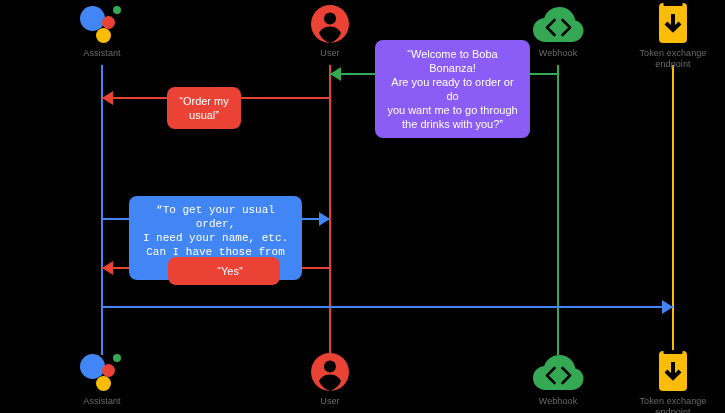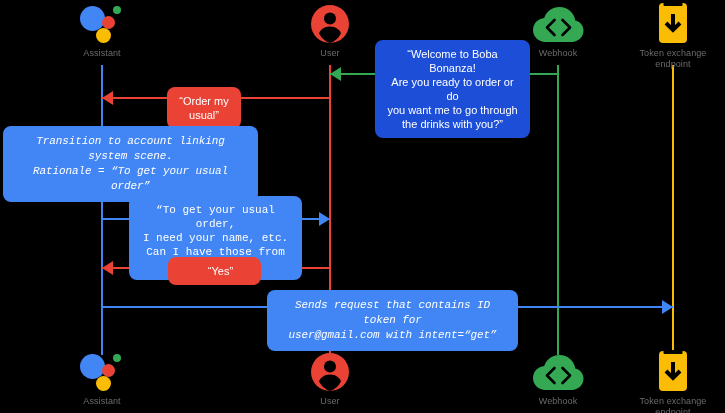--- a/index.html
+++ b/index.html
@@ -93,21 +93,21 @@
   .bubble-code {
     font-family: "Liberation Mono", monospace;
     font-style: italic;
     font-size: 11px;
     line-height: 15px;
     padding: 8px 12px;
     letter-spacing: -0.1px;
   }
   .bubble-red   { background: #EA4335; }
   .bubble-blue  { background: #4285F4; }
-  .bubble-green { background: #1d4ed8; }
+  .bubble-green { background: #8b5cf6; }
 </style>
 </head>
 <body>
 
 <div id="canvas">
 
   <div class="lifeline" style="left:102px; top:65px; height:290px; background:#4285F4;"></div>
   <div class="lifeline" style="left:330px; top:65px; height:290px; background:#EA4335;"></div>
   <div class="lifeline" style="left:558px; top:65px; height:290px; background:#34A853;"></div>
   <div class="lifeline" style="left:673px; top:65px; height:290px; background:#FBBC05;"></div>
@@ -127,31 +127,27 @@
   <div class="hline" style="left:102px; top:306px; width:571px; background:#4285F4;"></div>
   <div class="arrowhead arrow-right" style="left:662px; top:300px; border-left:11px solid #4285F4;"></div>
 
   <div class="bubble bubble-green bubble-speech" style="left:375px; top:40px; width:155px; white-space:pre-line;">“Welcome to Boba Bonanza!
 Are you ready to order or do
 you want me to go through
 the drinks with you?”</div>
 
   <div class="bubble bubble-red bubble-speech" style="left:167px; top:87px; width:74px; white-space:pre-line;">“Order my usual”</div>
 
-  <div class="bubble bubble-blue bubble-code" style="left:3px; top:126px; width:255px; white-space:pre-line;">Transition to account linking system scene.
-Rationale = “To get your usual order”</div>
 
   <div class="bubble bubble-blue bubble-speech" style="left:129px; top:196px; width:173px; white-space:pre-line;font-family:Liberation Mono, monospace;">“To get your usual order,
 I need your name, etc.
 Can I have those from Google?”</div>
 
-  <div class="bubble bubble-red bubble-speech" style="left:168px; top:257px; width:93px; white-space:pre-line;padding-left:24px;">“Yes”</div>
-
-  <div class="bubble bubble-blue bubble-code" style="left:267px; top:290px; width:251px; white-space:pre-line;">Sends request that contains ID token for
-user@gmail.com with intent=“get”</div>
+  <div class="bubble bubble-red bubble-speech" style="left:168px; top:257px; width:112px; white-space:pre-line;padding-left:24px;">“Yes”</div>
+
 
   <div class="actor" style="left:102px; top:2px;">
     <div class="actor-icon">
       <span class="ga-dot ga-blue"></span>
       <span class="ga-dot ga-red"></span>
       <span class="ga-dot ga-green"></span>
       <span class="ga-dot ga-yellow"></span>
     </div>
     <div class="actor-label">Assistant</div>
   </div>

